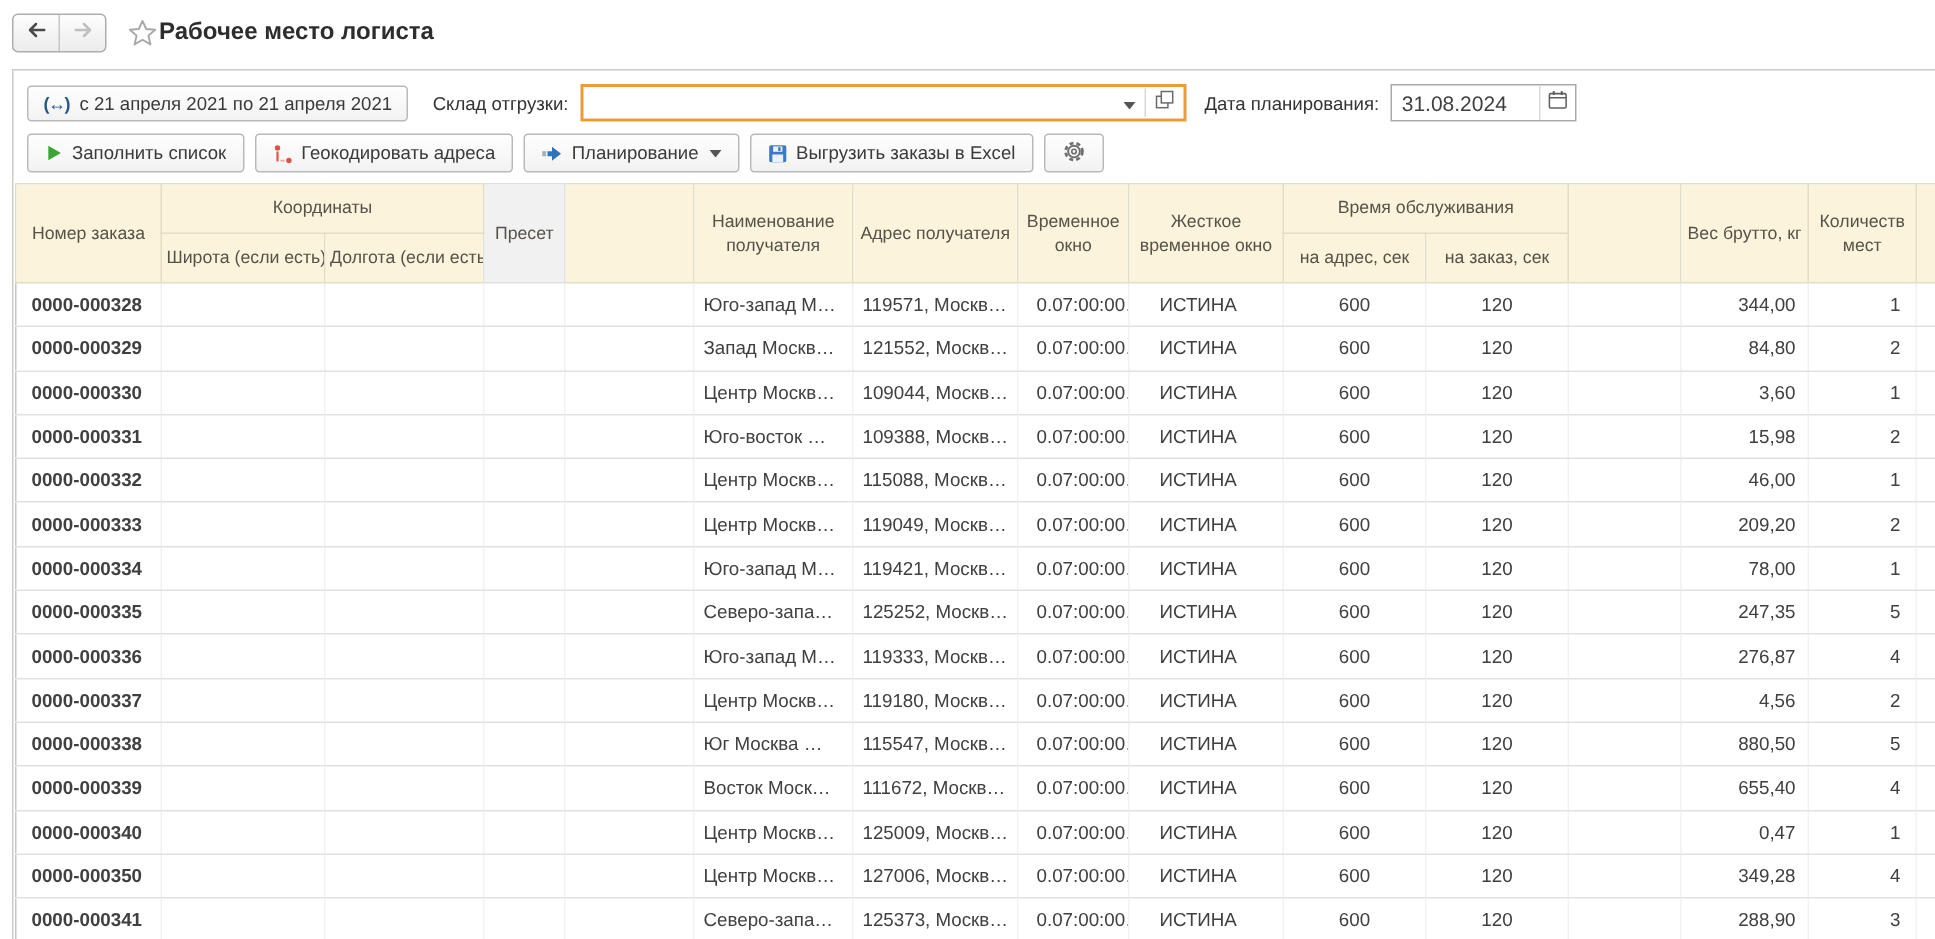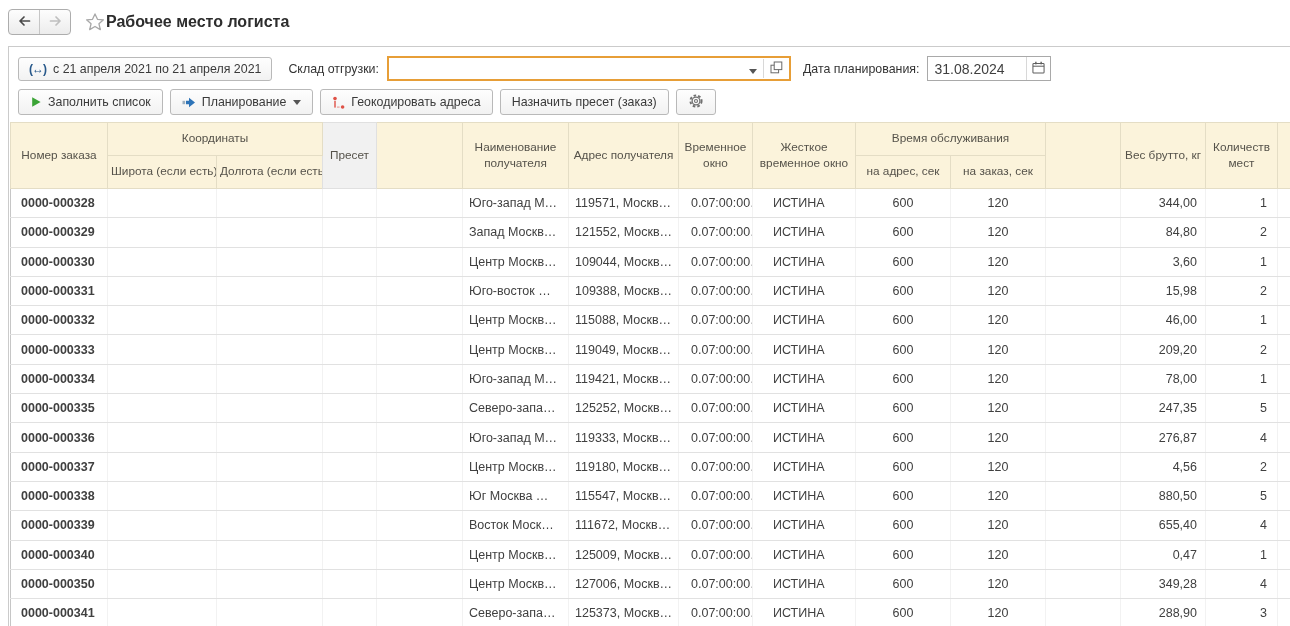--- a/index.html
+++ b/index.html
@@ -146,45 +146,53 @@
       <button class="btn">
         <span class="ic">
           <svg width="12" height="12" viewBox="0 0 12 12">
               <path d="M2.2 1.2 L10.6 6 L2.2 10.8 Z" fill="#3BA436"></path>
             </svg>
         </span>
         <span>Заполнить список</span>
       </button>
       <button class="btn">
         <span class="ic">
-          <svg width="14" height="13" viewBox="0 0 14 13">
-              <rect x="0.5" y="4.8" width="2.6" height="3.4" fill="#9FB0BE"></rect>
-              <path d="M4 4.8 H7 V1.8 L13 6.5 L7 11.2 V8.2 H4 Z" fill="#2E74B8"></path>
-            </svg>
-        </span>
-        <span>Планирование</span>
-        <span class="caret">
-          <svg width="8" height="5" viewBox="0 0 8 5">
-              <path d="M0 0 L8 0 L4 5 Z" fill="#555"></path>
-            </svg>
-        </span>
-      </button>
-      <button class="btn">
-        <span class="ic">
           <svg width="13" height="13" viewBox="0 0 13 13">
               <circle cx="3" cy="2.6" r="1.8" fill="#DF5146"></circle>
               <rect x="2.3" y="5" width="1.4" height="6.6" fill="#DF5146"></rect>
               <rect x="5" y="10.5" width="2.6" height="1.2" fill="#DF5146" opacity="0.5"></rect>
               <circle cx="10.6" cy="11" r="1.8" fill="#DF5146"></circle>
             </svg>
         </span>
         <span>Геокодировать адреса</span>
       </button>
       <button class="btn">
-        <span>Назначить пресет (заказ)</span>
+        <span class="ic">
+          <svg width="14" height="13" viewBox="0 0 14 13">
+              <rect x="0.5" y="4.8" width="2.6" height="3.4" fill="#9FB0BE"></rect>
+              <path d="M4 4.8 H7 V1.8 L13 6.5 L7 11.2 V8.2 H4 Z" fill="#2E74B8"></path>
+            </svg>
+        </span>
+        <span>Планирование</span>
+        <span class="caret">
+          <svg width="8" height="5" viewBox="0 0 8 5">
+              <path d="M0 0 L8 0 L4 5 Z" fill="#555"></path>
+            </svg>
+        </span>
+      </button>
+      <button class="btn">
+        <span class="ic">
+          <svg width="13" height="13" viewBox="0 0 13 13">
+              <rect x="0.8" y="0.8" width="11.4" height="11.4" rx="1.2" fill="#3C79C4"></rect>
+              <rect x="3.4" y="1.6" width="6.2" height="3.6" fill="#EAF1F9"></rect>
+              <rect x="6.8" y="2.1" width="1.6" height="2.6" fill="#3C79C4"></rect>
+              <rect x="2.9" y="7" width="7.2" height="5" fill="#EAF1F9"></rect>
+            </svg>
+        </span>
+        <span>Выгрузить заказы в Excel</span>
       </button>
       <button class="btn gear-btn">
         <span>
           <svg width="16" height="16" viewBox="0 0 16 16">
               <circle cx="8" cy="8" r="5.6" fill="none" stroke="#707070" stroke-width="1.9" stroke-dasharray="2.6 2.05"></circle>
               <circle cx="8" cy="8" r="3.9" fill="none" stroke="#707070" stroke-width="1.3"></circle>
               <circle cx="8" cy="8" r="1.5" fill="none" stroke="#707070" stroke-width="1.1"></circle>
             </svg>
         </span>
       </button>

